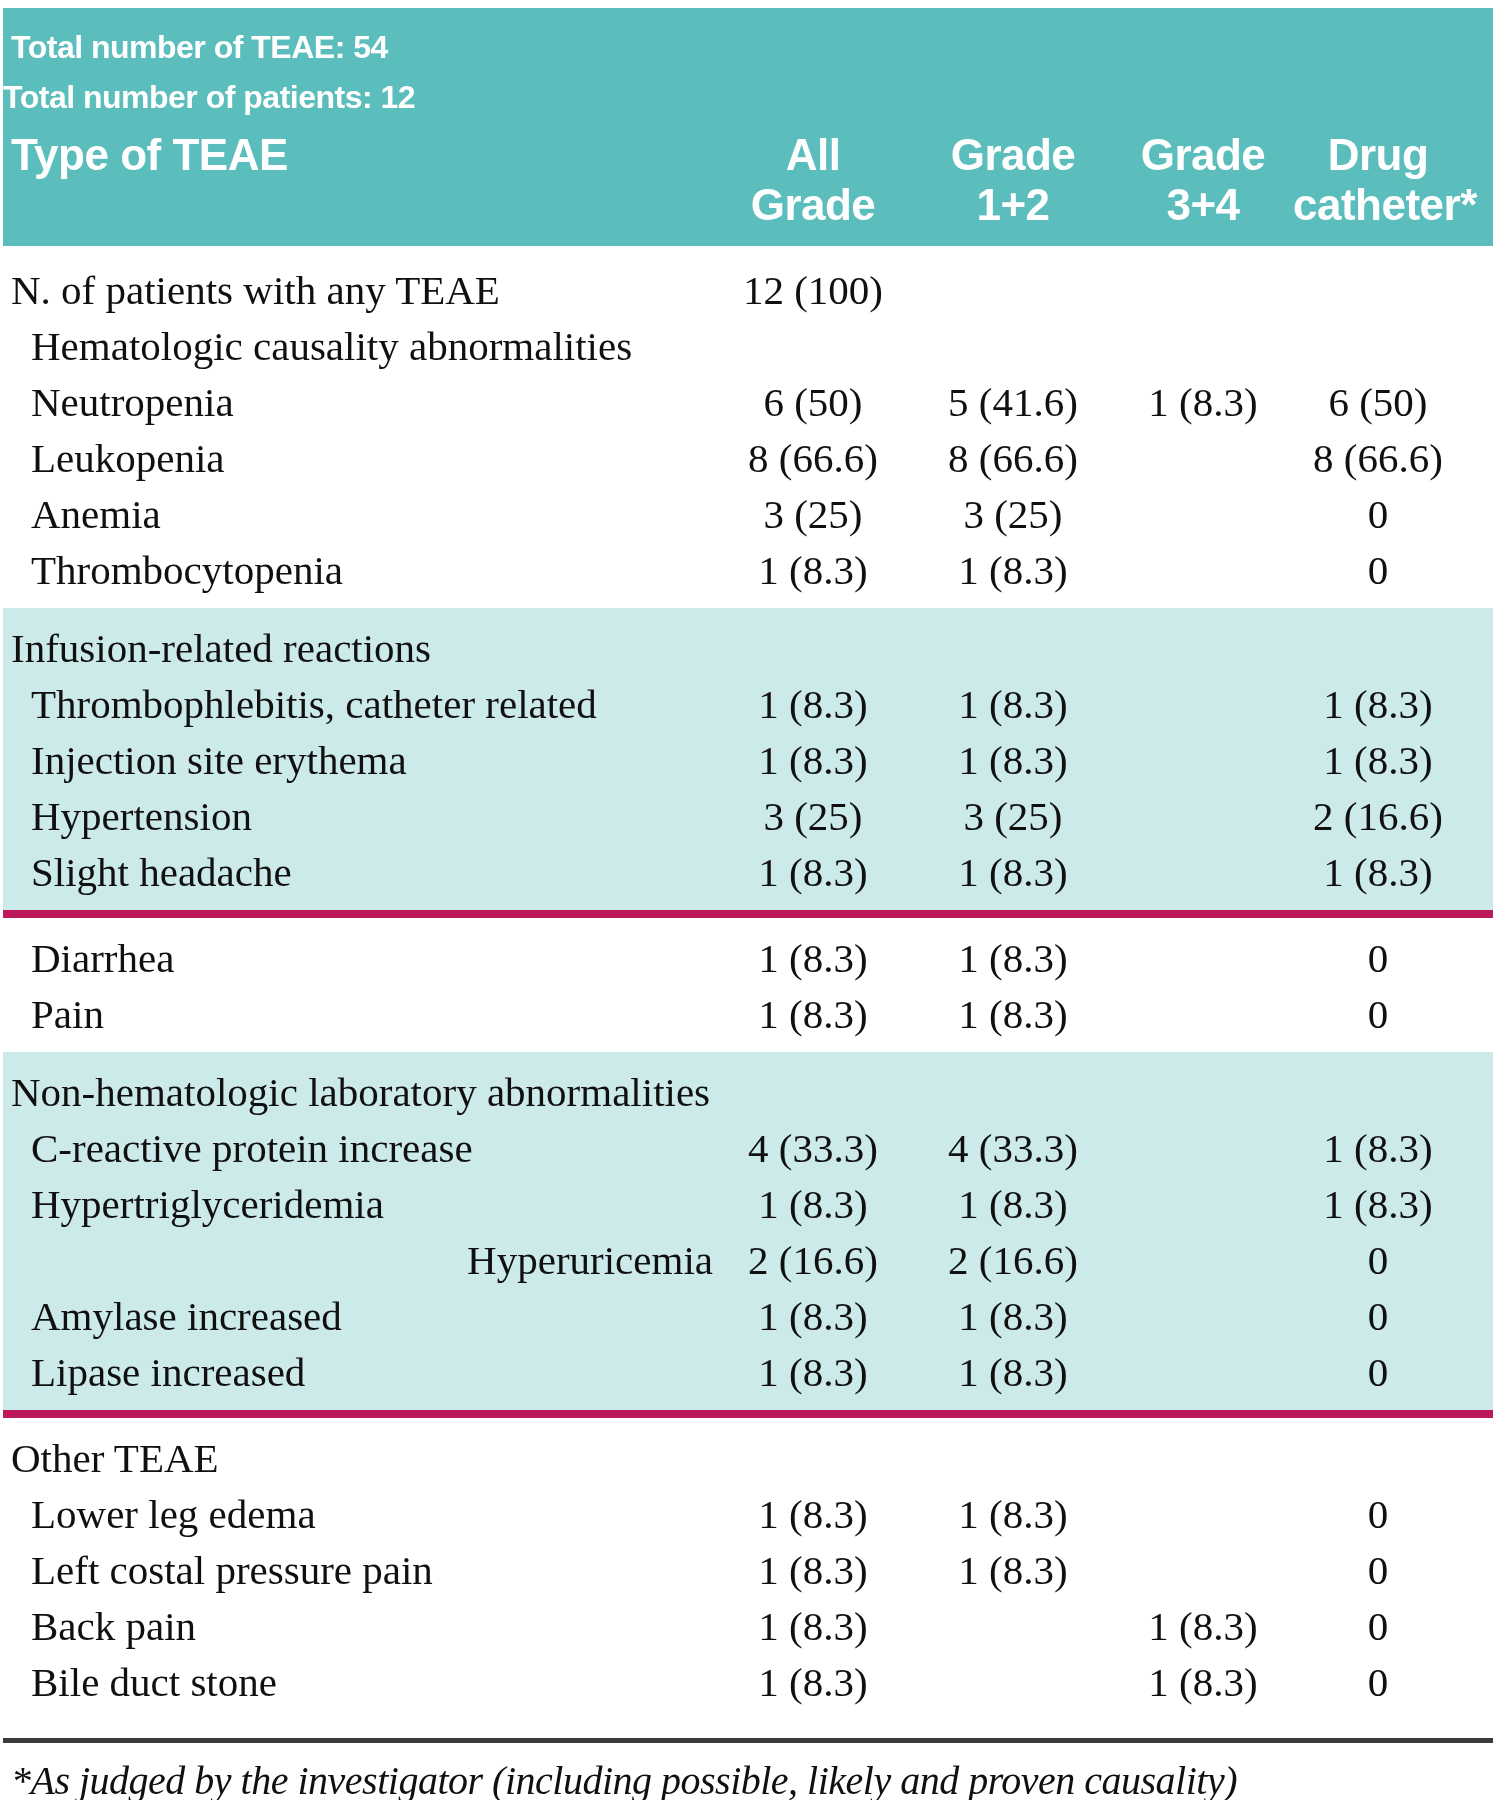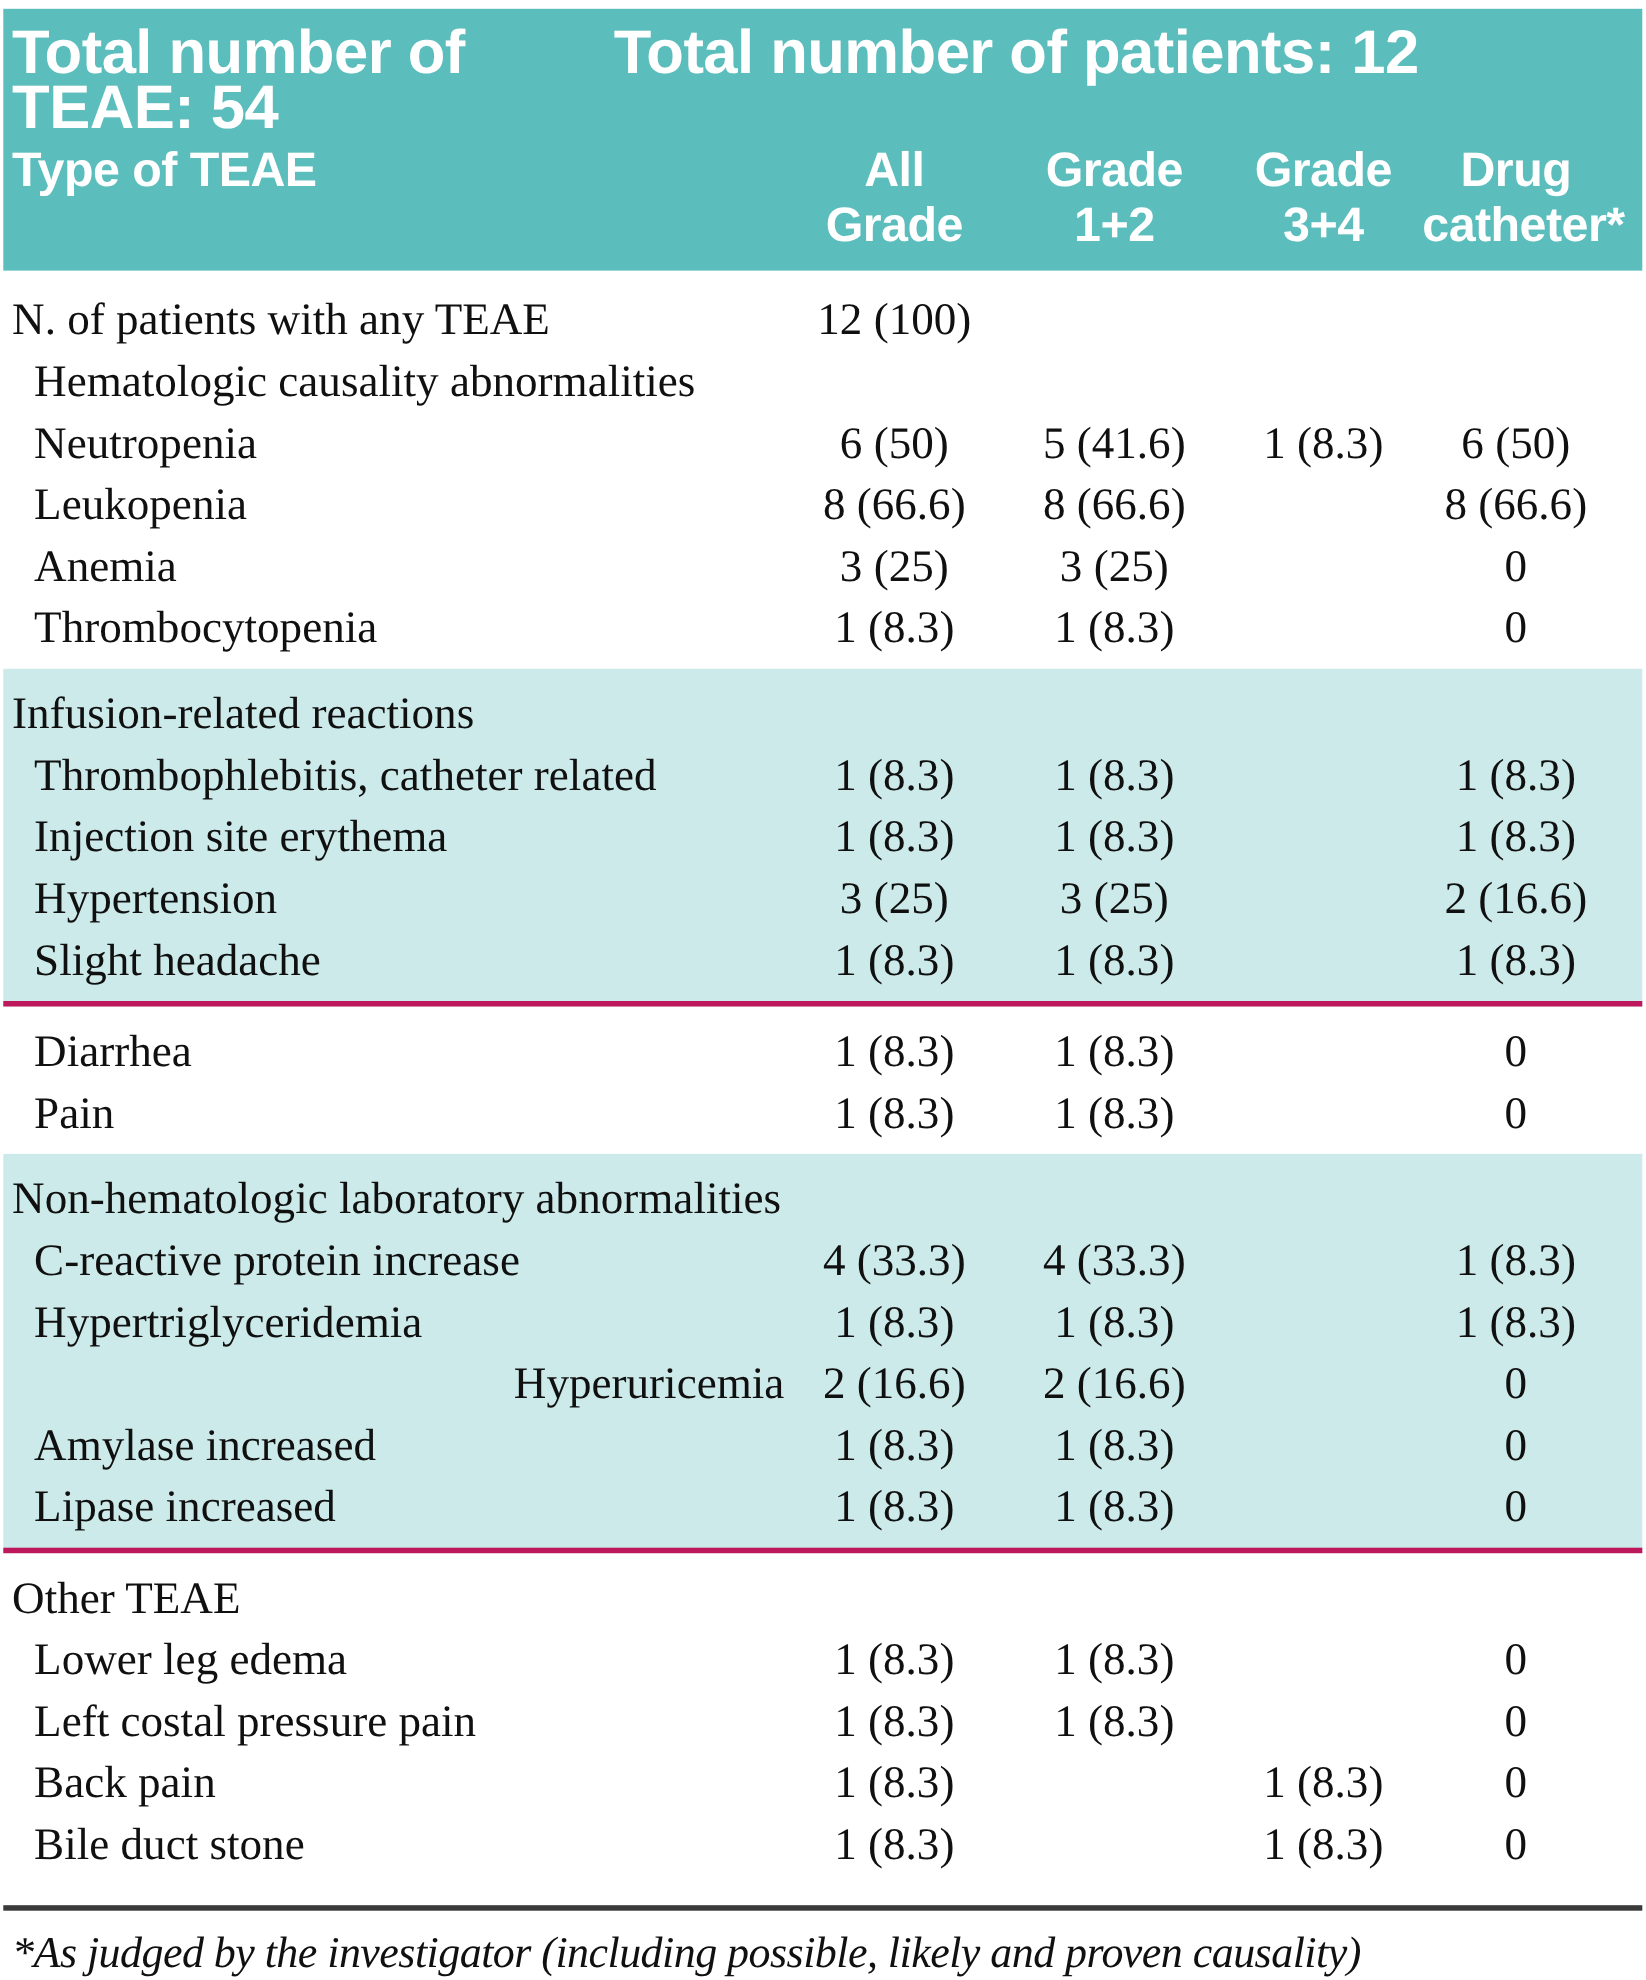--- a/index.html
+++ b/index.html
@@ -12,36 +12,36 @@
   }
   .table-wrap{width:1490px;margin:8px 0 0 3px;}
 
   
   .thead{
     background:#5cbdbd;color:#ffffff;
     font-family:"Liberation Sans", sans-serif;
     font-weight:bold;letter-spacing:-0.5px;
     padding:14px 0 16px 0;
   }
-  .totals-line{display:flex;font-size:56px;line-height:50px;}
+  .totals-line{display:flex;font-size:32px;line-height:50px;flex-direction:column;}
   .totals-line .t1{padding-left:8px;width:547px;}
   .totals-line .t2{}
   .cols-line{
     display:grid;
     grid-template-columns:710px 200px 200px 180px 170px;
     margin-top:8px;
     font-size:44px;line-height:50px;
   }
   .cols-line .type-label{padding-left:8px;align-self:start;}
   .colhead{text-align:center;}
   .colhead span{display:block;}
 
   
   .section{padding:12px 0 10px 0;}
-  .section.tinted{background:#cdeaea;border-bottom:5px solid #be185d;}
+  .section.tinted{background:#cdeaea;border-bottom:8px solid #be185d;}
   .section.s1{padding:16px 0 10px 0;}
 
   .row{
     display:grid;
     grid-template-columns:710px 200px 200px 180px 170px;
     height:56px;align-items:center;
     font-size:41px;line-height:52px;font-family:Liberation Serif, serif;
   }
   .cell{white-space:nowrap;}
   .cell.label{padding-left:8px;}

